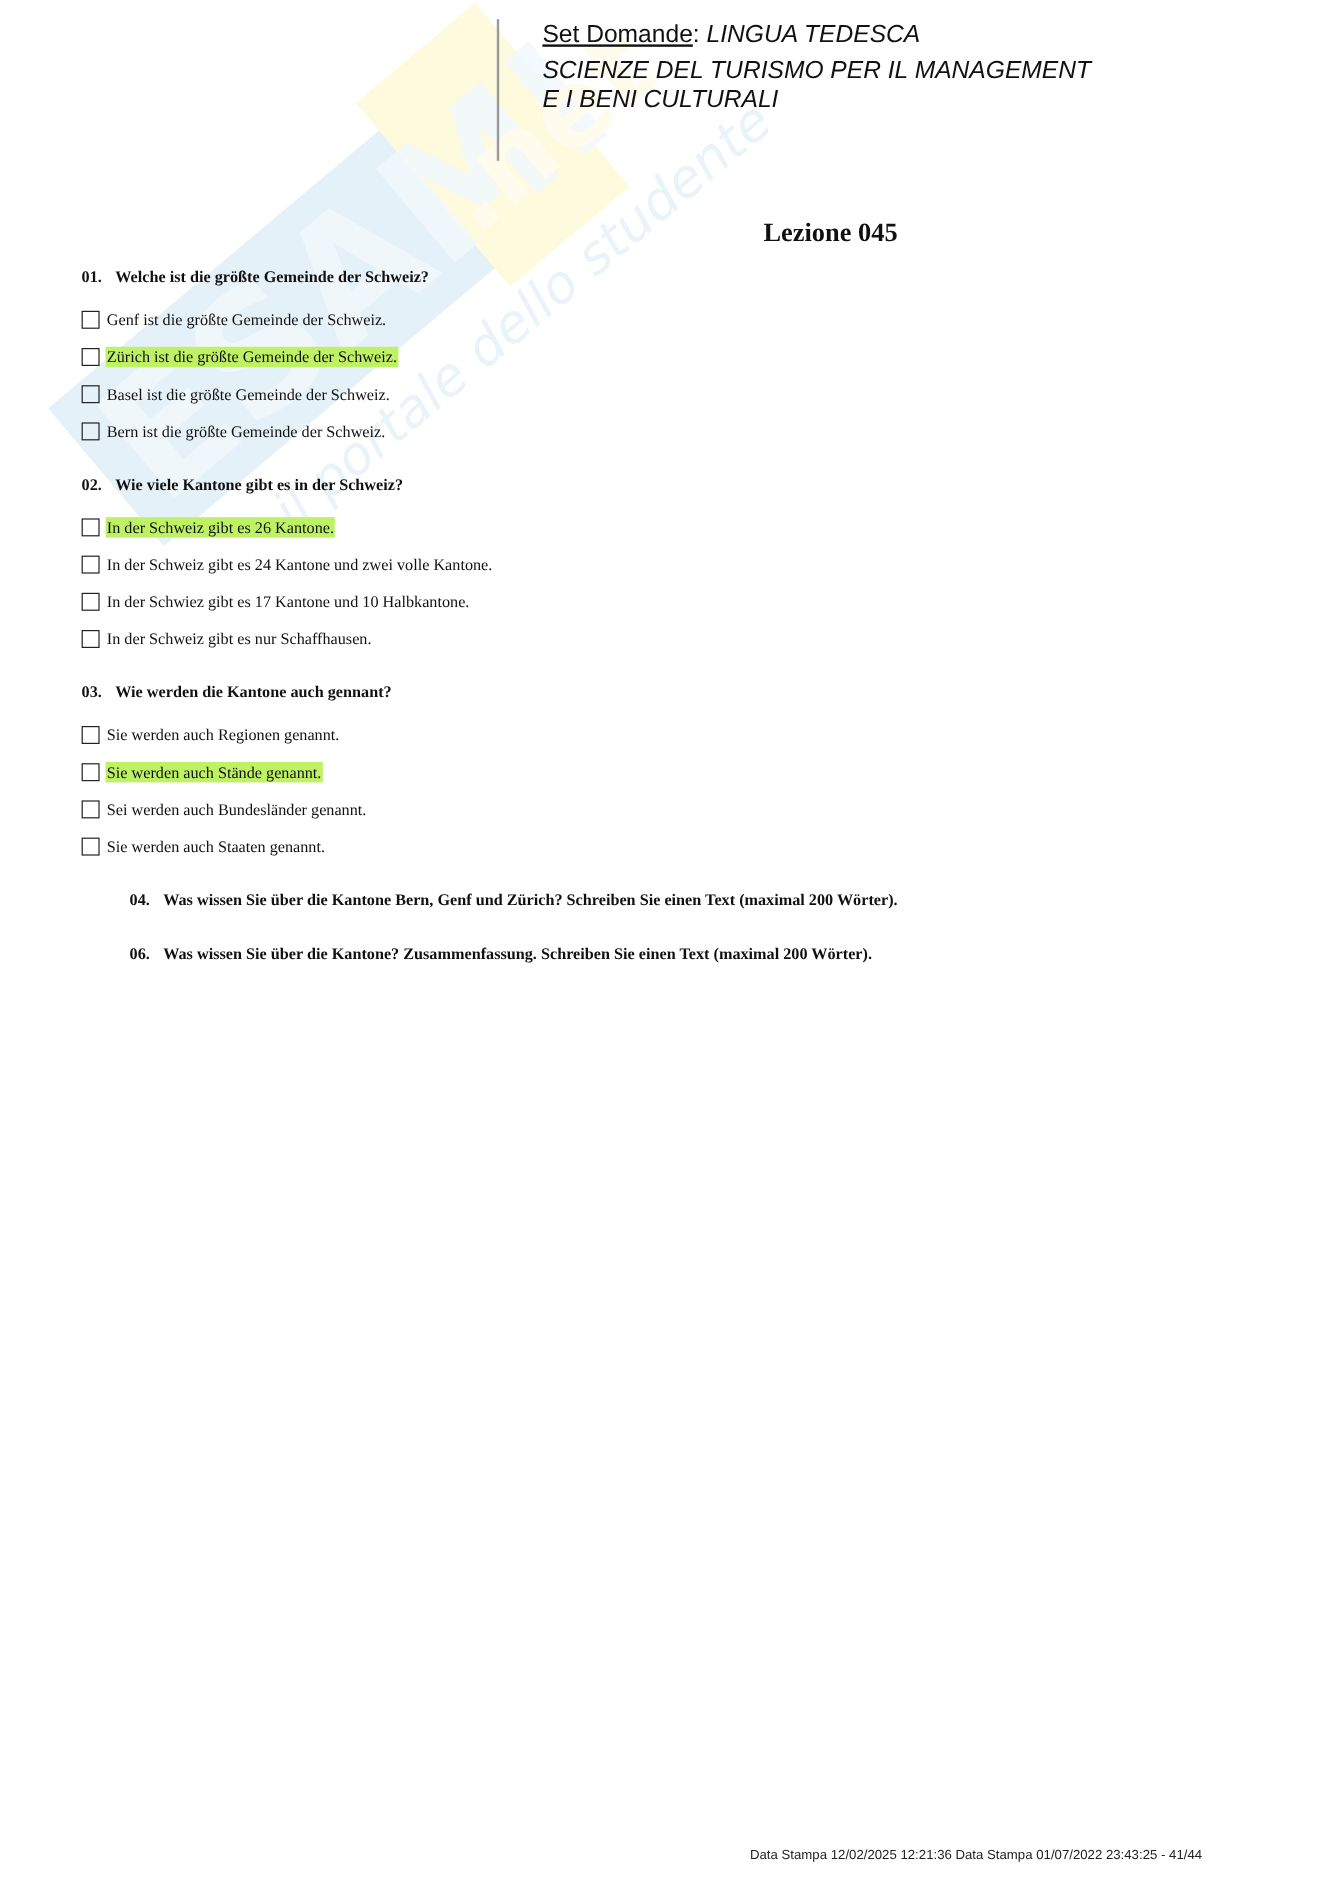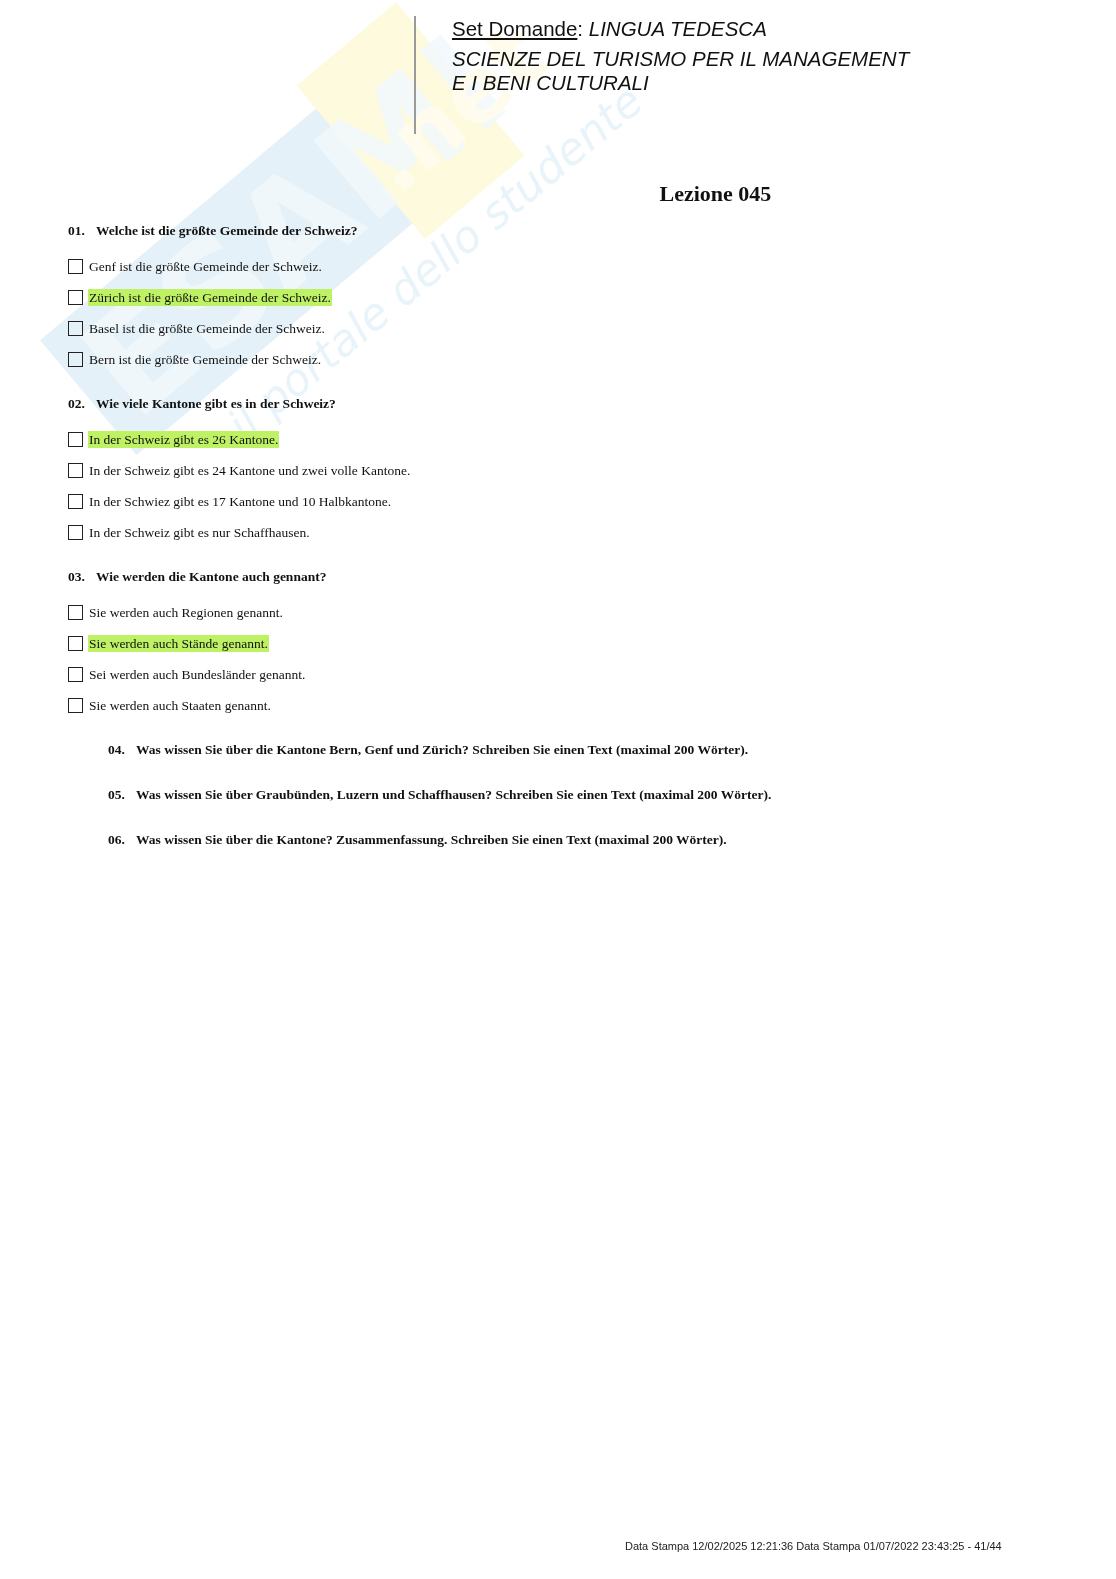--- a/index.html
+++ b/index.html
@@ -126,24 +126,19 @@
       </div>
     </div>
 
     <div class="question open">
       <div class="q-title">
         <span class="q-num">04.</span><span>Was wissen Sie über die Kantone Bern, Genf und Zürich? Schreiben Sie einen Text (maximal 200 Wörter).</span>
       </div>
     </div>
     <div class="question open">
       <div class="q-title">
-        <span class="q-num">05.</span><span>Was wissen Sie über Graubünden, Luzern und Schaffhausen? Schreiben Sie einen Text (maximal 200 Wörter).</span>
-      </div>
-    </div>
-    <div class="question open">
-      <div class="q-title">
         <span class="q-num">06.</span><span>Was wissen Sie über die Kantone? Zusammenfassung. Schreiben Sie einen Text (maximal 200 Wörter).</span>
       </div>
     </div>
   </div>
 
   <div class="footer">Data Stampa 12/02/2025 12:21:36 Data Stampa 01/07/2022 23:43:25 - 41/44</div>
 </div>
 
 </body></html>

